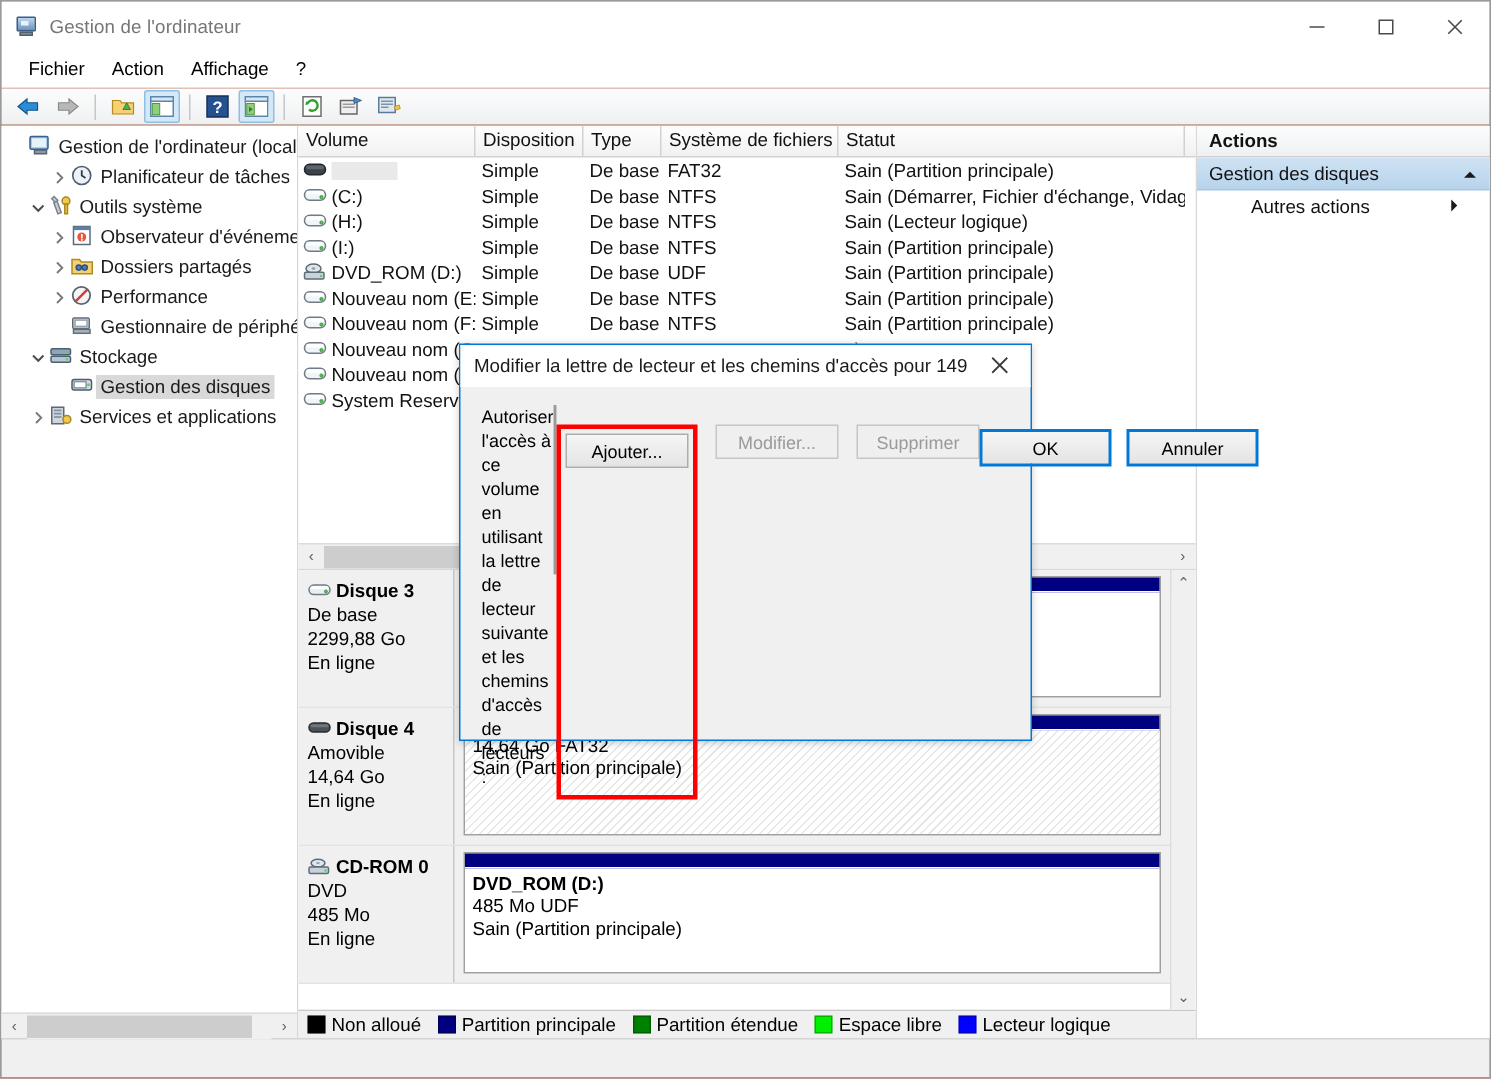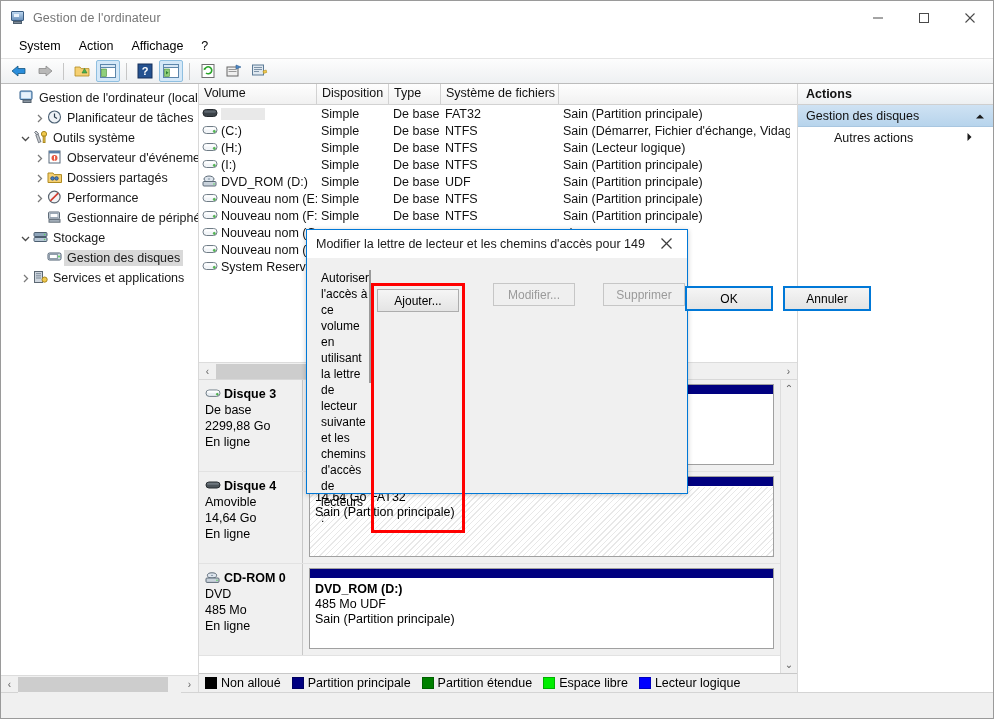--- a/index.html
+++ b/index.html
@@ -172,21 +172,21 @@
   .dlg-title {
     height:28px; min-height:28px; background:#ffffff;
     display:flex; align-items:center; padding-left:9px;
     font-size:12.5px; color:#1a1a1a; border-bottom:1px solid #ffffff;
   }
   .dlg-title .dt { flex:1; white-space:nowrap; overflow:hidden;}
   .dlg-close { width:42px; height:28px; display:flex; align-items:center; justify-content:center; color:#3c3c3c;}
   .dlg-content { flex:1; padding:12px 14px 0 14px; display:flex; flex-direction:row;}
   .dlg-desc { font-size:12px; line-height:16px; color:#000; margin-bottom:7px;}
   .dlg-listbox { height:113px; background:#ffffff; border:1px solid #9a9a9a;}
-  .dlg-btnrow { display:flex; gap:28px; margin-top:13px;}
+  .dlg-btnrow { display:flex; gap:12px; margin-top:13px;}
   .btn {
     height:23px; min-width:82px; padding:0 10px;
     background:linear-gradient(#f5f5f5,#e4e4e4);
     border:1px solid #adadad; font-size:12px; color:#000;
     display:flex; align-items:center; justify-content:center;
     font-family:"Liberation Sans", sans-serif;
   }
   .btn.disabled { color:#9a9a9a; background:#efefef; border-color:#c6c6c6;}
   .btn.highlight { border:2px solid #0078d7; }
   .btn-wrap-hl { border:3px solid #ff0000; padding:3px; display:inline-flex; }
@@ -220,21 +220,21 @@
       <div class="winbtn">
         <svg width="12" height="12" viewBox="0 0 12 12">
             <line x1="1.5" y1="1.5" x2="10.5" y2="10.5" stroke="#4a4a4a" stroke-width="1.1"></line>
             <line x1="10.5" y1="1.5" x2="1.5" y2="10.5" stroke="#4a4a4a" stroke-width="1.1"></line>
           </svg>
       </div>
     </div>
   </div>
 
   <div class="menubar">
-    <div class="mi">System</div>
+    <div class="mi">Fichier</div>
     <div class="mi">Action</div>
     <div class="mi">Affichage</div>
     <div class="mi">?</div>
   </div>
 
   <div class="toolbar">
     <div class="tb">
       <svg width="18" height="16" viewBox="0 0 18 16">
           <path d="M8 3 L2 8 L8 13 L8 10.5 L15 10.5 L15 5.5 L8 5.5 Z" fill="#2a8ddb" stroke="#15557f" stroke-width=".8"></path>
         </svg>
@@ -437,20 +437,21 @@
     </div>
 
     <div class="center-pane">
 
       <div class="vollist">
         <div class="vl-header" id="vl-header">
             <div class="hc" style="width: 118px;">Volume</div>
             <div class="hc" style="width: 72px;">Disposition</div>
             <div class="hc" style="width: 52px;">Type</div>
             <div class="hc" style="width: 118px;">Système de fichiers</div>
+            <div class="hc" style="width: 231px;">Statut</div>
           </div>
         <div class="vl-rows" id="vl-rows">
             <div class="vrow">
               <div class="vcell" style="width: 118px; display: flex; align-items: center; padding-left: 0px;">
                 <span class="vicon"><svg width="16" height="13" viewBox="0 0 16 13">
                     <rect x="1" y="2.5" width="14" height="7" rx="3.4" fill="#3b4248" stroke="#23282d"></rect>
                     <rect x="2" y="3.4" width="12" height="2.4" rx="1.2" fill="#5c656d"></rect>
                   </svg></span>
                 <span style="background: rgb(233, 233, 233); display: inline-block; width: 44px; height: 12px;"></span>
               </div>

